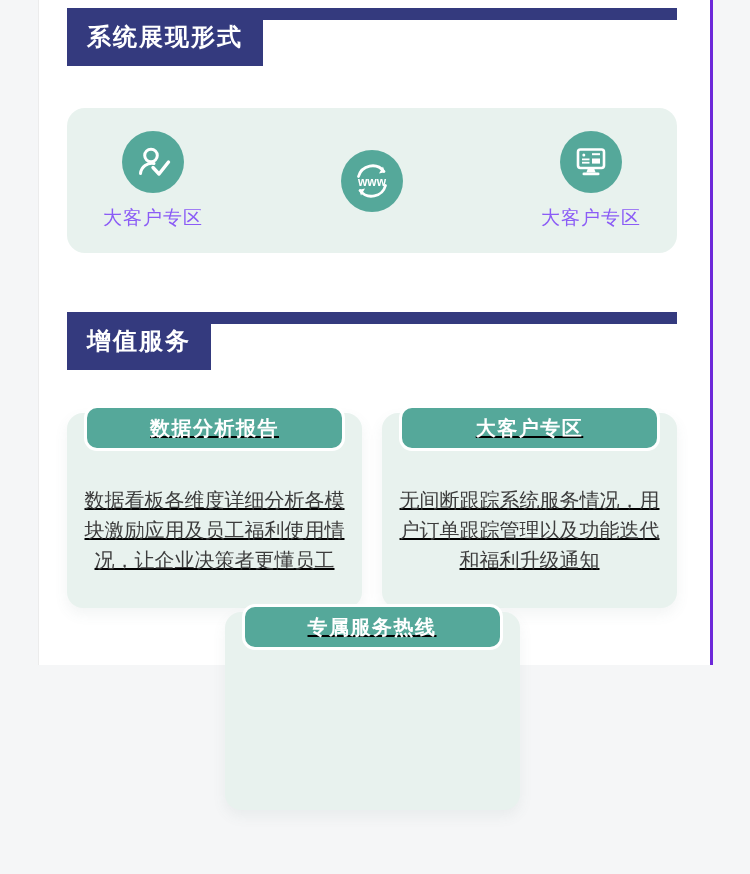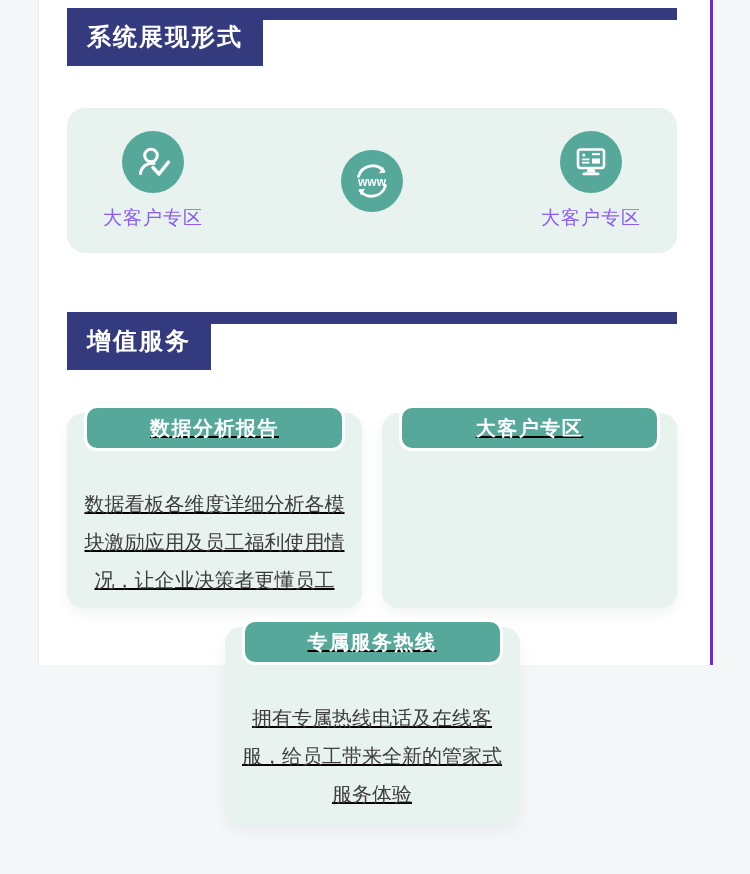--- a/index.html
+++ b/index.html
@@ -123,27 +123,27 @@
     font-size: 20px;
     font-weight: bold;
     letter-spacing: 1.5px;
     text-align: center;
     line-height: 40px;
   }
   .vcard .body {
     margin-top: 26px;
     padding: 0 8px;
     font-size: 20px;
-    line-height: 38px;
+    line-height: 30px;
     color: #3d3d3d;
     text-align: center;
     white-space: pre-line;
   }
   .vcard.center-card {
-    margin: 19px auto 0;
+    margin: 4px auto 0;
     height: 198px;
   }
 </style>
 </head>
 <body>
 
 <div class="page">
   <div class="content">
     <div class="inner">
 
@@ -203,25 +203,25 @@
 
       <div class="cards-row">
         <div class="vcard">
           <div class="pill">数据分析报告</div>
           <div class="body">数据看板各维度详细分析各模
 块激励应用及员工福利使用情
 况，让企业决策者更懂员工</div>
         </div>
         <div class="vcard">
           <div class="pill">大客户专区</div>
+          <div class="body">无间断跟踪系统服务情况，用
+户订单跟踪管理以及功能迭代
+和福利升级通知</div>
         </div>
       </div>
 
       <div class="vcard center-card">
         <div class="pill">专属服务热线</div>
-        <div class="body">拥有专属热线电话及在线客
-服，给员工带来全新的管家式
-服务体验</div>
       </div>
 
     </div>
   </div>
 </div>
 
 </body></html>

